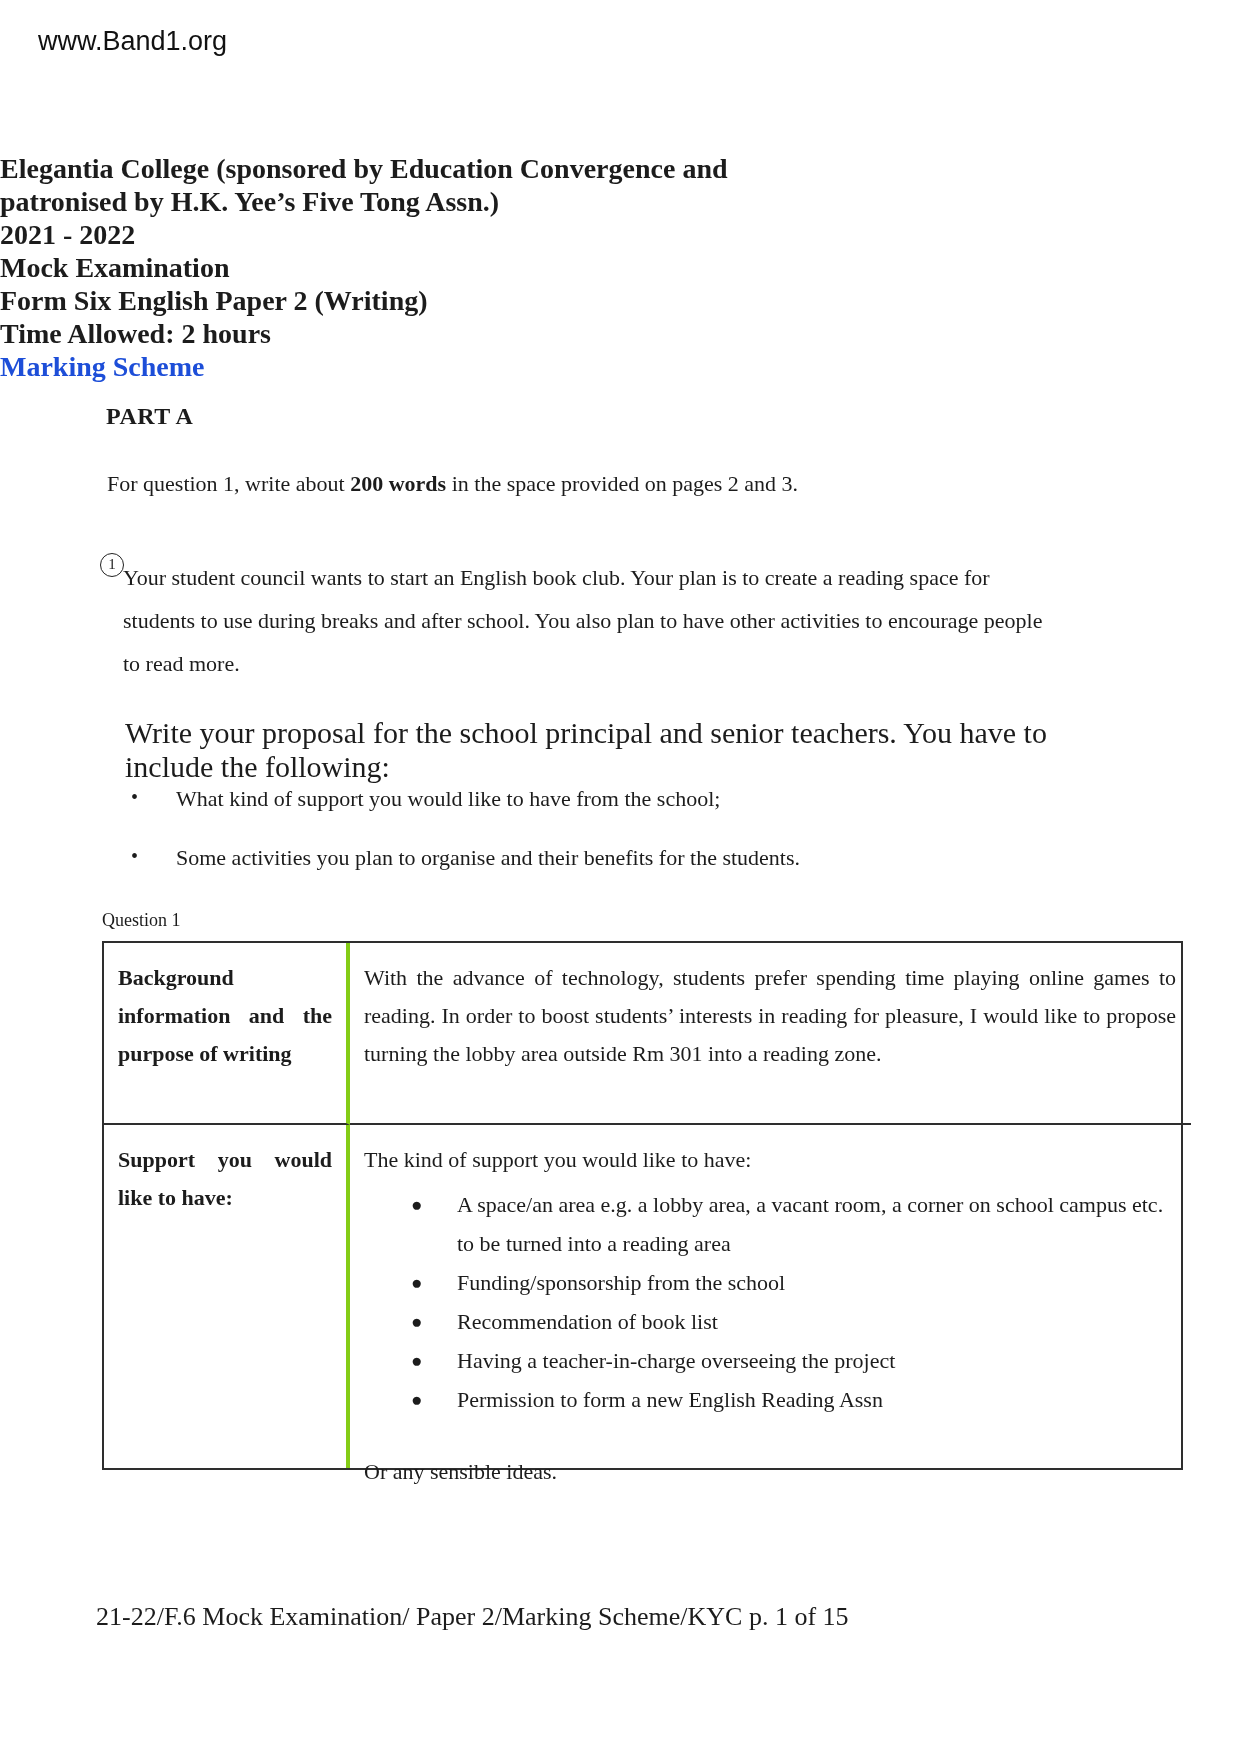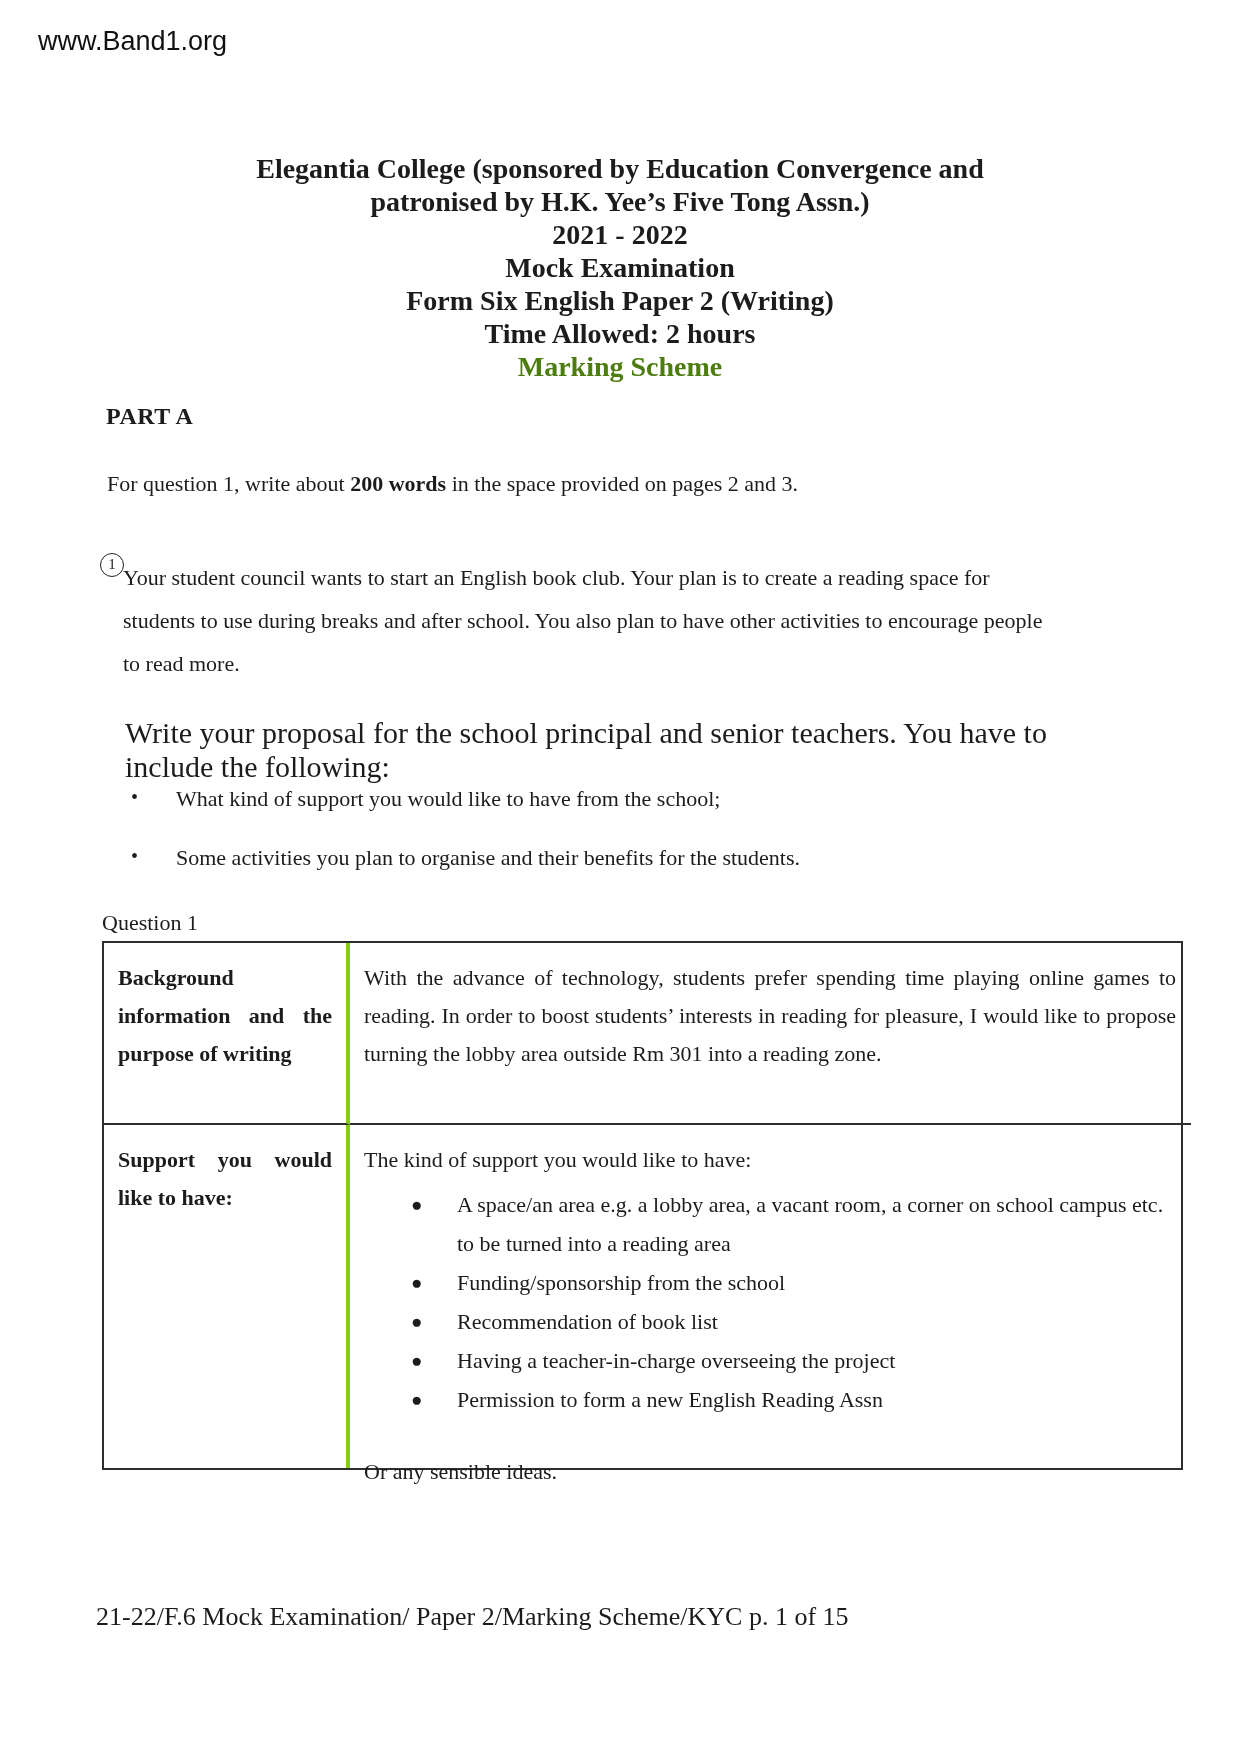--- a/index.html
+++ b/index.html
@@ -13,24 +13,23 @@
     font-family:"Liberation Serif","DejaVu Serif",serif;
     overflow:hidden;
   }
   .brand {
     position:absolute; left:38px; top:26px;
     font-family:"Liberation Sans","DejaVu Sans",sans-serif;
     font-size:27px; color:#111;
   }
   .title-block {
     position:absolute; left:0; right:0; top:152px;
-    text-align:center;
     font-weight:bold; font-size:28px; line-height:33px;
   }
-  .title-block .scheme { color:#4d7c0f; }
+  .title-block .scheme { color:#1d4ed8; }
   .part-a {
     position:absolute; left:106px; top:403px;
     font-weight:bold; font-size:24px; letter-spacing:0.5px;
   }
   .intro {
     position:absolute; left:107px; top:471px;
     font-size:22px;
   }
   .q-circle {
     position:absolute; left:100px; top:553px;
@@ -48,21 +47,21 @@
   }
   .q-bullets {
     position:absolute; left:131px; top:786px;
     list-style:none; font-size:22px;
   }
   .q-bullets li { margin-bottom:33px; display:flex; }
   .q-bullets .dot { width:17px; font-size:20px; }
   .q-bullets .btext { margin-left:28px; }
   .tbl-caption {
     position:absolute; left:102px; top:910px;
-    font-size:22px;
+    font-size:18px;
   }
   .mtable {
     position:absolute; left:102px; top:941px; width:1081px;
     display:grid;
     grid-template-columns:246px 1fr;
     border:2px solid #2e2e2e;
     font-size:22px;
   }
   .cell { padding:16px 14px 0 14px; }
   .cell.r1 { height:182px; border-bottom:2px solid #2e2e2e; }

